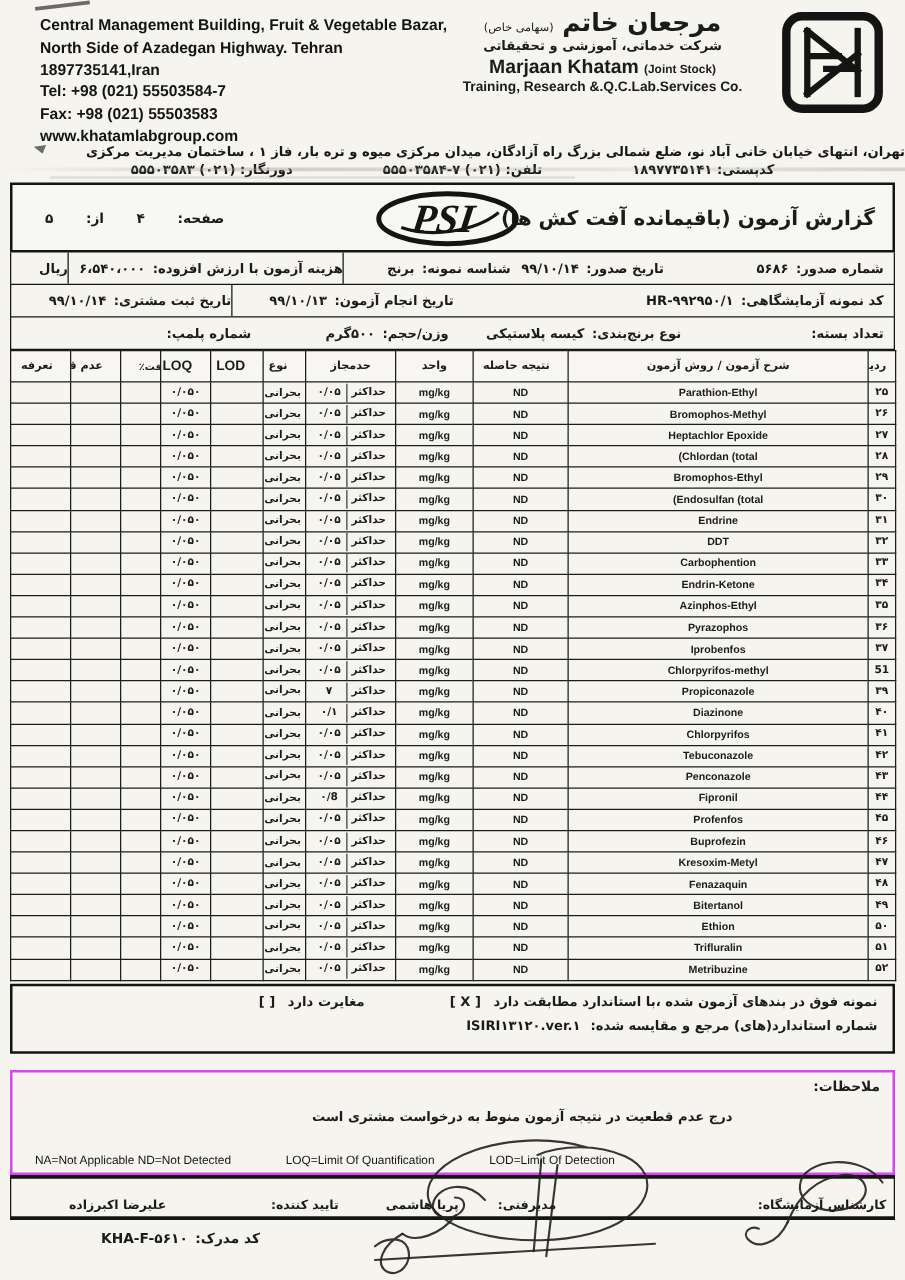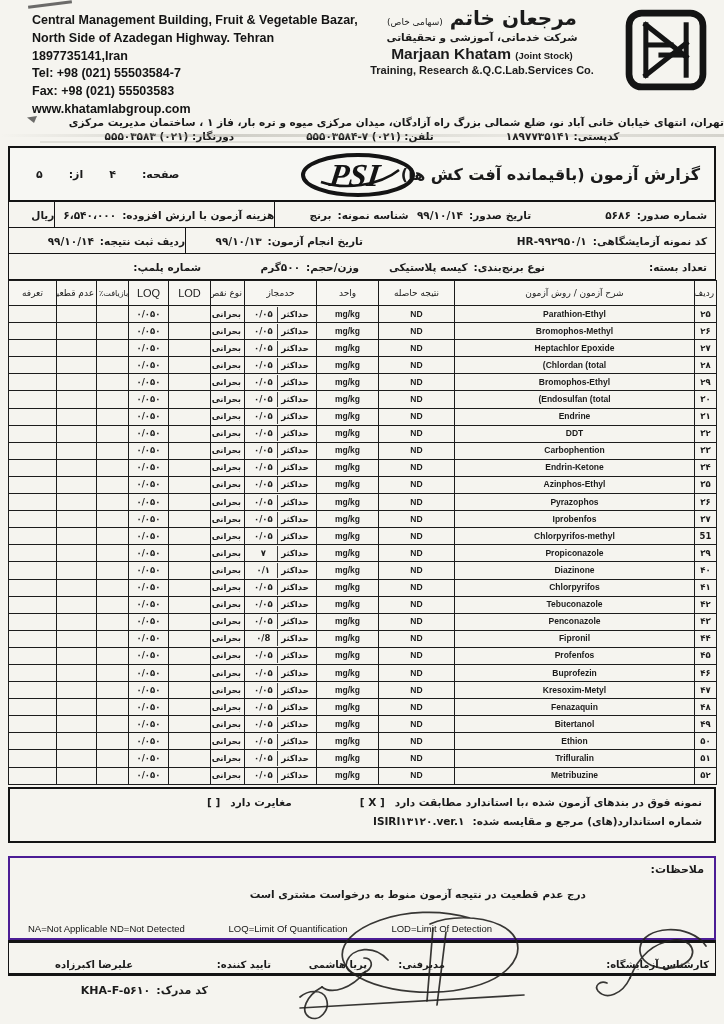--- a/index.html
+++ b/index.html
@@ -48,41 +48,41 @@
   .metarow{border:1px solid #141414;border-top:none;height:26px;display:flex;direction:rtl;align-items:center;
     font-size:10.5px;font-weight:bold;padding:0 8px;box-sizing:border-box}
   .m-cell{display:flex;gap:6px;align-items:center;white-space:nowrap;height:100%;box-sizing:border-box}
   .m-div{border-left:1px solid #141414;padding-left:8px}
   .w200{width:198px}.w140{width:138px}.w150{width:150px}.grow{flex:1}
   .w340{width:344px}.w175{width:178px}.w165{width:162px}.w180{width:186px}.w160{width:158px}.w45{width:42px}
 
   
   table.results{width:100%;border-collapse:collapse;direction:rtl;table-layout:fixed;margin-top:0}
   .results th,.results td{border:1px solid #1c1c1c;overflow:hidden;white-space:nowrap}
-  .results thead th{height:22px;font-size:9px;font-weight:normal;padding:1px 2px;background:rgba(255,255,255,.2)}
+  .results thead th{height:22px;font-size:9px;font-weight:bold;padding:1px 14px;background:rgba(255,255,255,.2)}
   .results thead th.lat{font-family:"Liberation Sans",sans-serif;font-size:11px}
   .results thead th.rec{direction:ltr;font-size:8px}
   .results tbody td{height:16.1px;padding:0 3px;font-size:8.5px;font-weight:bold;text-align:center;line-height:15px}
   td.c-no{font-size:9px}
   td.c-name{text-align:right;font-family:"Liberation Sans","DejaVu Sans",sans-serif;font-size:11px;font-weight:bold;padding-right:6px}
   td.c-res{font-family:"Liberation Sans",sans-serif;font-size:11px}
   td.c-unit{font-family:"Liberation Sans",sans-serif;font-size:10.5px}
   td.c-limit{padding:0}
   .lim-label{display:inline-block;width:53%;box-sizing:border-box;border-left:1px solid #3c3c3c;font-size:8.5px}
   .lim-val{display:inline-block;width:43%;font-size:8.5px}
 
   
   .compliance{border:2px solid #141414;margin-top:2px;height:56px;direction:rtl;padding:7px 12px 0 12px;box-sizing:border-box;
     font-size:10.5px;font-weight:bold}
   .comp-line1{display:flex;align-items:center;gap:10px}
   .comp-spacer{width:48px}
   .comp-line2{margin-top:7px;display:flex;gap:8px;align-items:center}
 
   
-  .remarks{border:2px solid #4c1d95;margin-top:13px;height:84px;position:relative;direction:rtl;box-sizing:border-box}
+  .remarks{border:2px solid #d946ef;margin-top:13px;height:84px;position:relative;direction:rtl;box-sizing:border-box}
   .remarks-label{position:absolute;right:10px;top:5px;font-size:11px;font-weight:bold}
   .remarks-note{position:absolute;right:128px;top:30px;font-size:10.5px;font-weight:bold}
   .legend{position:absolute;bottom:4px;left:18px;right:222px;display:flex;direction:ltr;justify-content:space-between;
     font-family:"Liberation Sans",sans-serif;font-size:9.5px;color:#151515}
 
   
   .sigbox{border:1px solid #141414;border-top:3px solid #141414;border-bottom:3px solid #141414;margin-top:0;
     height:36px;position:relative;direction:rtl;box-sizing:border-box}
   .siglabel{position:absolute;top:16px;font-size:10px;font-weight:bold;white-space:nowrap}
   .s1{right:6px}.s2{right:270px}.s3{right:348px}.s4{right:444px}.s5{right:582px}
@@ -173,21 +173,21 @@
   <div class="metarow">
     <div class="m-cell w340">
         <span>کد نمونه آزمایشگاهی:</span>
         <span class="ltr">HR-۹۹۲۹۵۰/۱</span>
       </div>
     <div class="m-cell w175 m-div">
         <span>تاریخ انجام آزمون:</span>
         <span class="ltr">۹۹/۱۰/۱۳</span>
       </div>
     <div class="m-cell grow">
-        <span>ردیف ثبت نتیجه:</span>
+        <span>تاریخ ثبت مشتری:</span>
         <span class="ltr">۹۹/۱۰/۱۴</span>
       </div>
   </div>
 
   <div class="metarow">
     <div class="m-cell w165">
         <span>تعداد بسته:</span>
       </div>
     <div class="m-cell w180">
         <span>نوع برنج‌بندی:</span>

